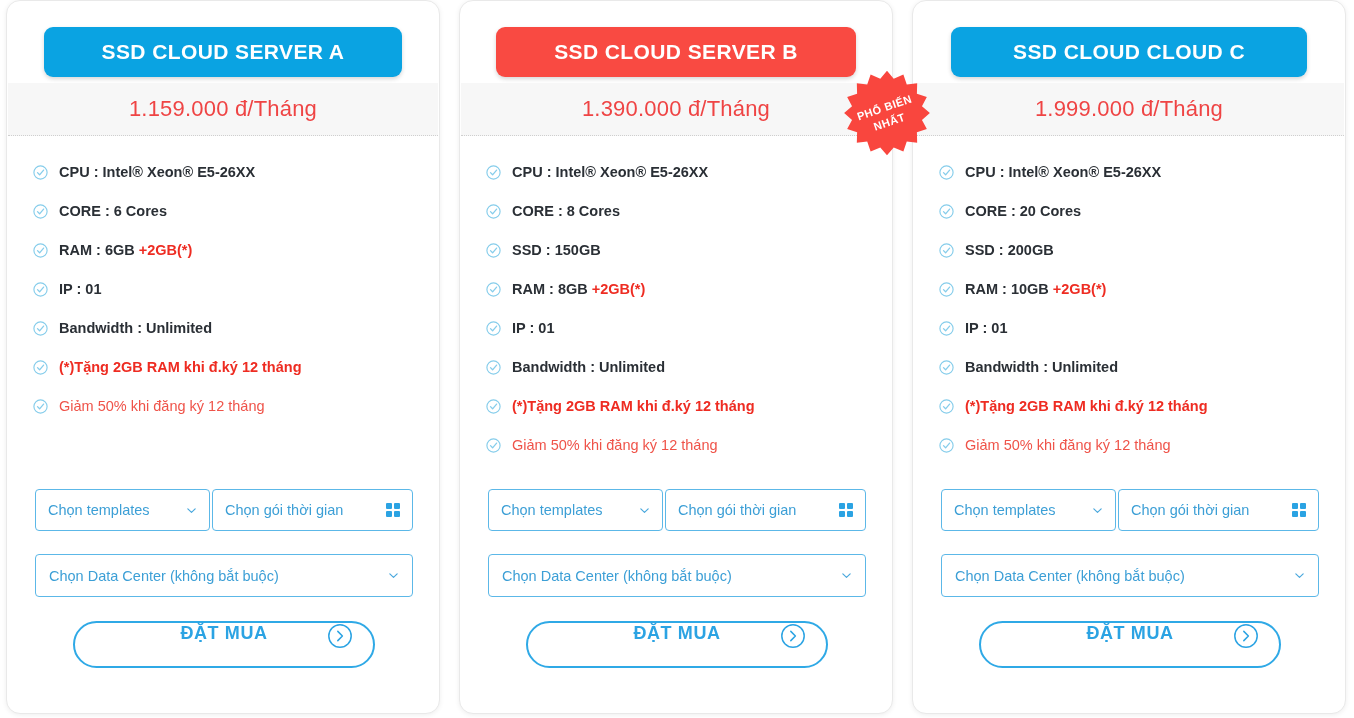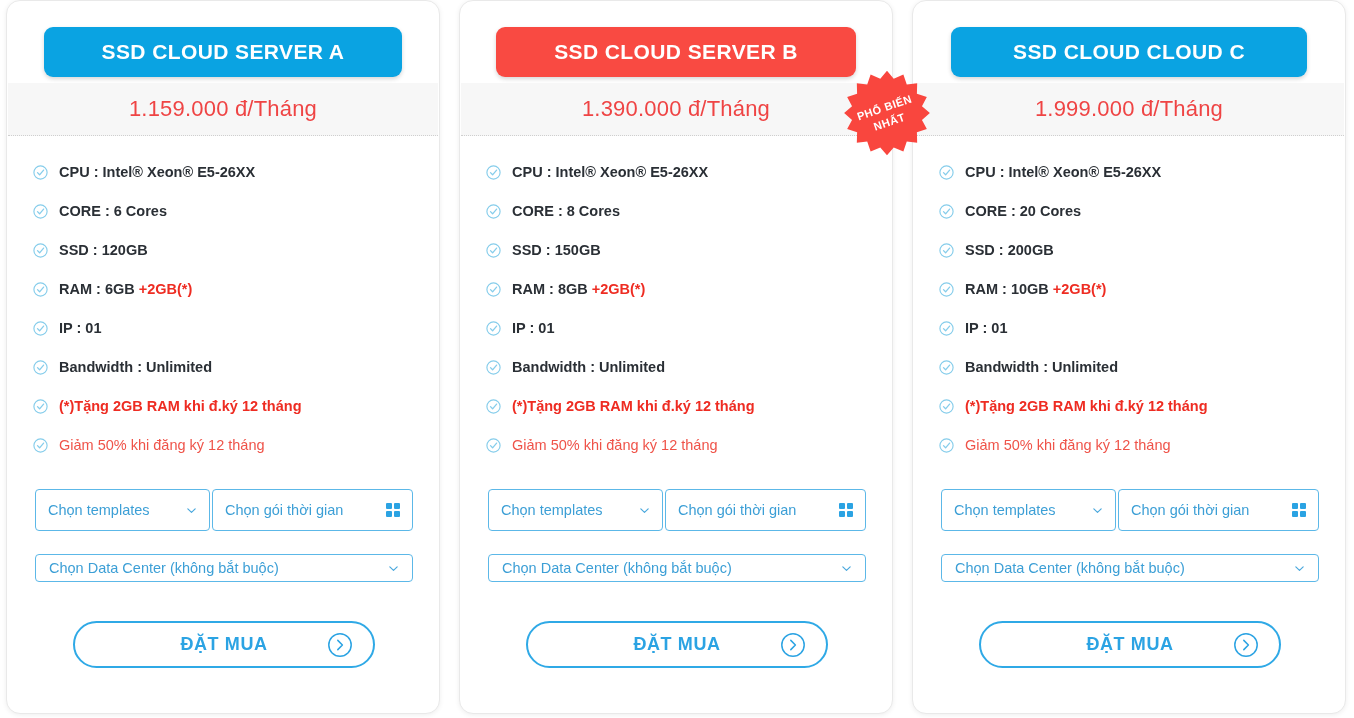--- a/index.html
+++ b/index.html
@@ -188,21 +188,21 @@
     grid-template-rows: 6px 6px;
     gap: 2px;
   }
   .grid-ico i { background: #2ba3e3; display:block; border-radius: 1px; }
 
   .sel-dc {
     position: absolute;
     top: 553px;
     left: 28px;
     right: 26px;
-    height: 28px;
+    height: 43px;
     border: 1px solid #5cb8e8;
     border-radius: 4px;
     background: #ffffff;
     display: flex;
     align-items: center;
     padding: 0 13px;
     box-sizing: border-box;
     cursor: pointer;
   }
 
@@ -210,21 +210,21 @@
   .order-btn {
     position: absolute;
     top: 620px;
     left: 66px;
     right: 64px;
     height: 47px;
     border: 2px solid #2fa9e6;
     border-radius: 24px;
     background: #ffffff;
     display: flex;
-    align-items: center;
+    align-items: flex-start;
     justify-content: center;
     cursor: pointer;
     box-sizing: border-box;
   }
   .order-label {
     font-size: 18px;
     font-weight: bold;
     color: #2ba3e3;
     letter-spacing: 0.6px;
   }
@@ -259,29 +259,20 @@
           <span class="feat-label">CPU : Intel® Xeon® E5-26XX</span>
         </div>
         <div class="feat">
           <span class="check">
             <svg viewBox="0 0 15 15">
               <circle cx="7.5" cy="7.5" r="6.6" fill="none" stroke="#86cdeb" stroke-width="1.15"></circle>
               <path d="M4.5 7.6 L6.6 9.8 L10.6 5.1" fill="none" stroke="#86cdeb" stroke-width="1.3" stroke-linecap="round" stroke-linejoin="round"></path>
             </svg>
           </span>
           <span class="feat-label">CORE : 6 Cores</span>
-        </div>
-        <div class="feat">
-          <span class="check">
-            <svg viewBox="0 0 15 15">
-              <circle cx="7.5" cy="7.5" r="6.6" fill="none" stroke="#86cdeb" stroke-width="1.15"></circle>
-              <path d="M4.5 7.6 L6.6 9.8 L10.6 5.1" fill="none" stroke="#86cdeb" stroke-width="1.3" stroke-linecap="round" stroke-linejoin="round"></path>
-            </svg>
-          </span>
-          <span class="feat-label">SSD : 120GB</span>
         </div>
         <div class="feat">
           <span class="check">
             <svg viewBox="0 0 15 15">
               <circle cx="7.5" cy="7.5" r="6.6" fill="none" stroke="#86cdeb" stroke-width="1.15"></circle>
               <path d="M4.5 7.6 L6.6 9.8 L10.6 5.1" fill="none" stroke="#86cdeb" stroke-width="1.3" stroke-linecap="round" stroke-linejoin="round"></path>
             </svg>
           </span>
           <span class="feat-label">RAM : 6GB <span class="hl">+2GB(*)</span></span>
         </div>

